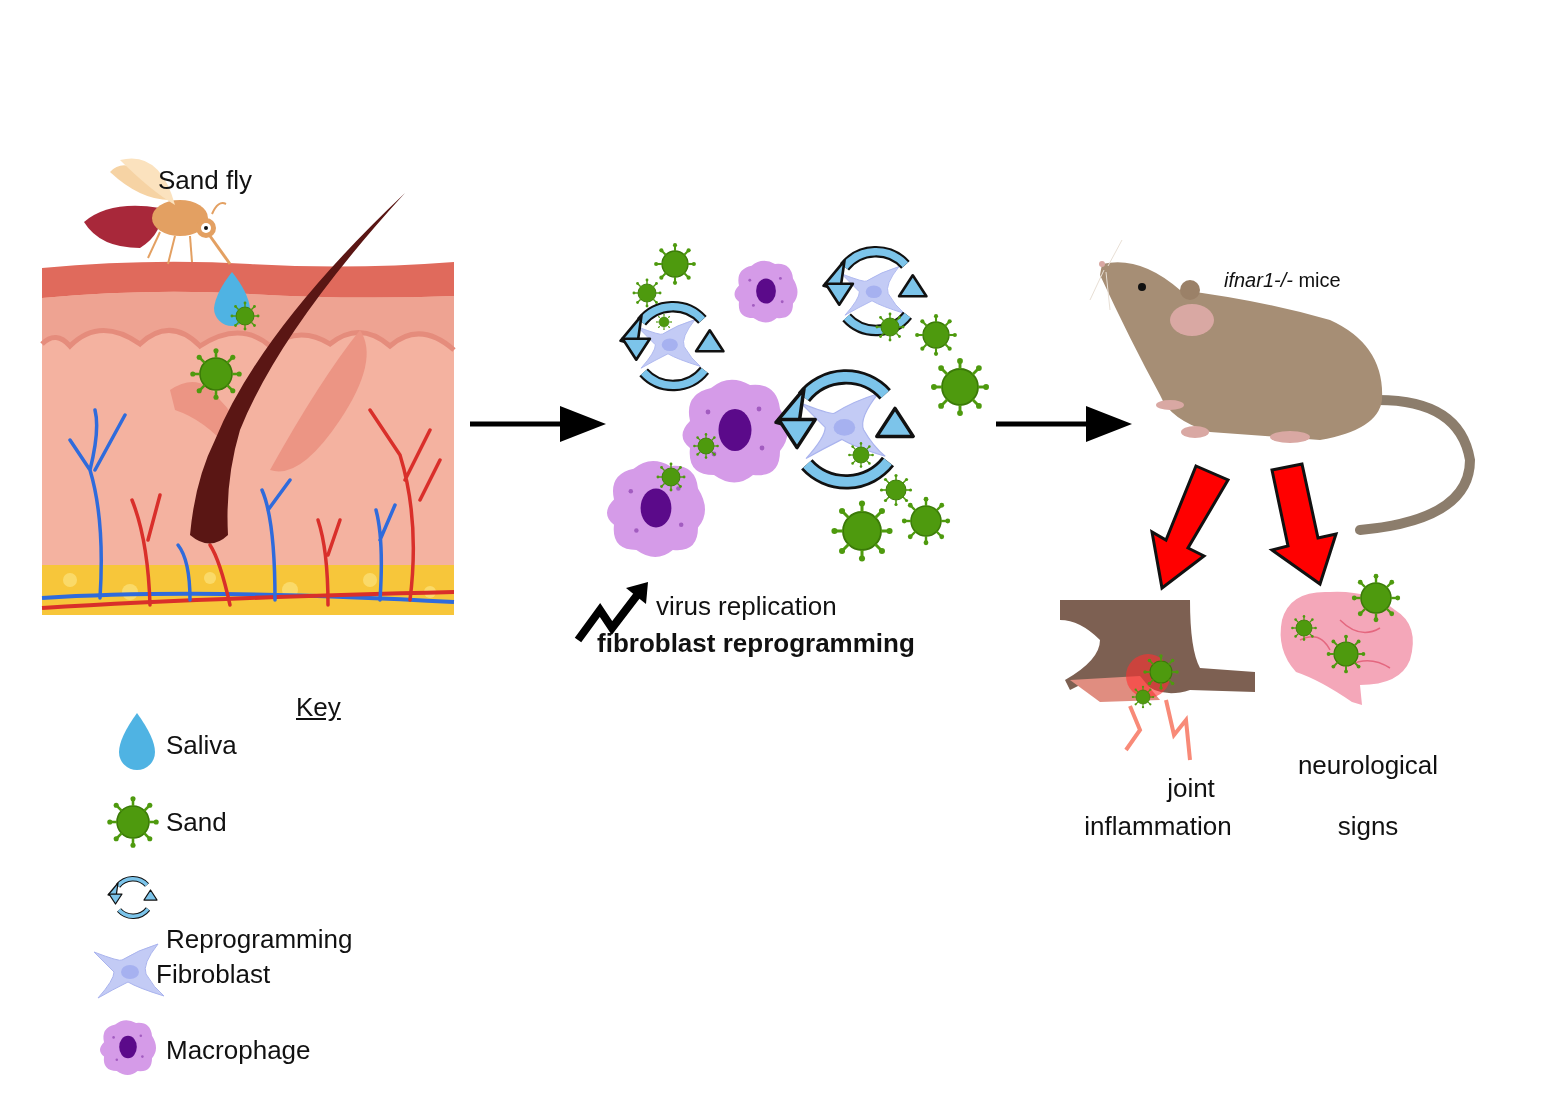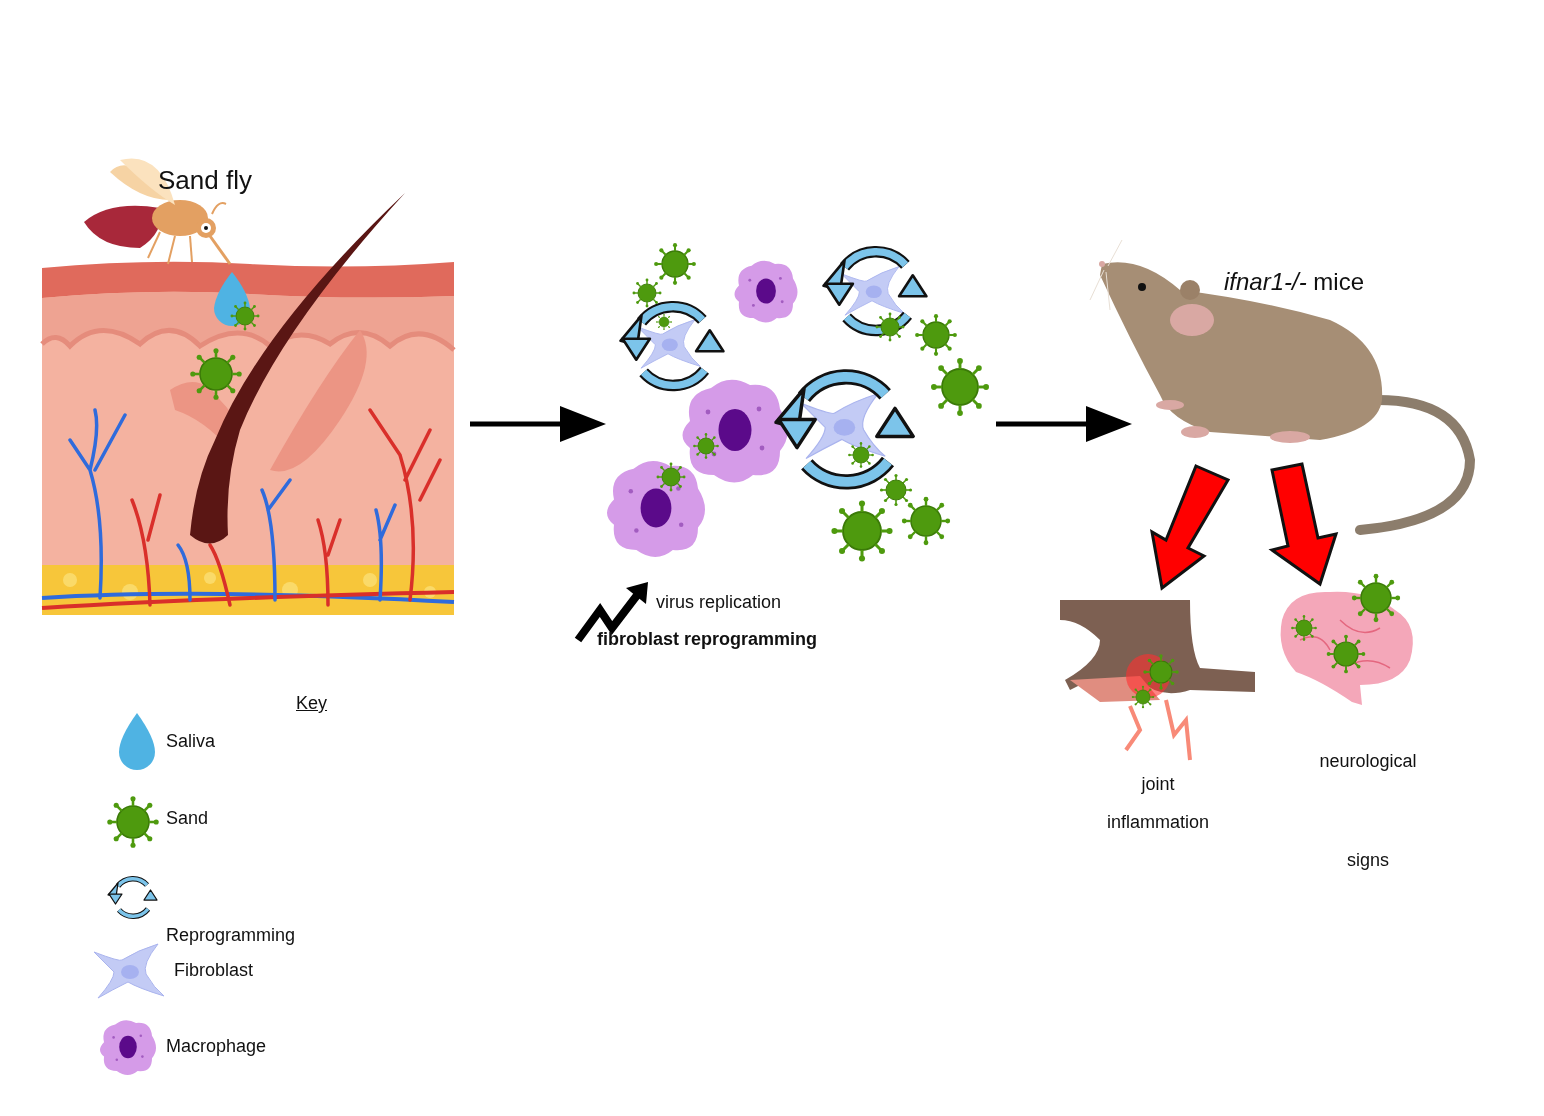--- a/index.html
+++ b/index.html
@@ -1,17 +1,17 @@
 <!DOCTYPE html>
 <html><head>
 <meta charset="utf-8">
 <style>
   html,body{margin:0;padding:0;background:#fff;}
   body{width:1544px;height:1116px;position:relative;overflow:hidden;font-family:"Liberation Sans",sans-serif;color:#111;}
-  .lbl{position:absolute;font-size:18px;line-height:1;white-space:nowrap;color:#111;}
+  .lbl{position:absolute;font-size:26px;line-height:1;white-space:nowrap;color:#111;}
   .center{text-align:center;}
   svg{position:absolute;left:0;top:0;}
 </style>
 </head>
 <body>
 
 <svg width="1544" height="1116" viewBox="0 0 1544 1116" xmlns="http://www.w3.org/2000/svg">
   <defs>
     <g id="virus">
       <circle r="10" fill="#4e9a0e" stroke="#3b7a08" stroke-width="1"></circle>
@@ -222,25 +222,25 @@
   <g>
       <use href="#macro" transform="translate(128,1047) scale(0.8)"></use>
     </g>
 </svg>
 
 <div class="lbl" style="left:158px;top:167px;font-size:26px;">Sand fly</div>
 
 <div class="lbl" style="left:656px;top:593px;">virus replication</div>
 <div class="lbl" style="left:597px;top:630px;font-weight:bold;">fibroblast reprogramming</div>
 
-<div class="lbl" style="left:1224px;top:270px;font-size:24px;"><i>ifnar1-/-</i><span style="white-space:pre"> mice</span></div>
-
-<div class="lbl center" style="left:1058px;top:775px;width:200px;text-align:center;">joint</div>
+<div class="lbl" style="left:1224px;top:270px;font-size:20px;"><i>ifnar1-/-</i><span style="white-space:pre"> mice</span></div>
+
+<div class="lbl center" style="left:1091px;top:775px;width:200px;text-align:center;">joint</div>
 <div class="lbl center" style="left:1058px;top:813px;width:200px;">inflammation</div>
 <div class="lbl center" style="left:1268px;top:752px;width:200px;">neurological</div>
-<div class="lbl center" style="left:1268px;top:813px;width:200px;margin-top:38px;">signs</div>
+<div class="lbl center" style="left:1268px;top:813px;width:200px;">signs</div>
 
 <div class="lbl" style="left:296px;top:694px;text-decoration:underline;">Key</div>
 <div class="lbl" style="left:166px;top:732px;">Saliva</div>
 <div class="lbl" style="left:166px;top:809px;">Sand</div>
 <div class="lbl" style="left:166px;top:885px;margin-top:41px;">Reprogramming</div>
-<div class="lbl" style="left:174px;top:961px;">Fibroblast</div>
+<div class="lbl" style="left:156px;top:961px;">Fibroblast</div>
 <div class="lbl" style="left:166px;top:1037px;">Macrophage</div>
 
 </body></html>

